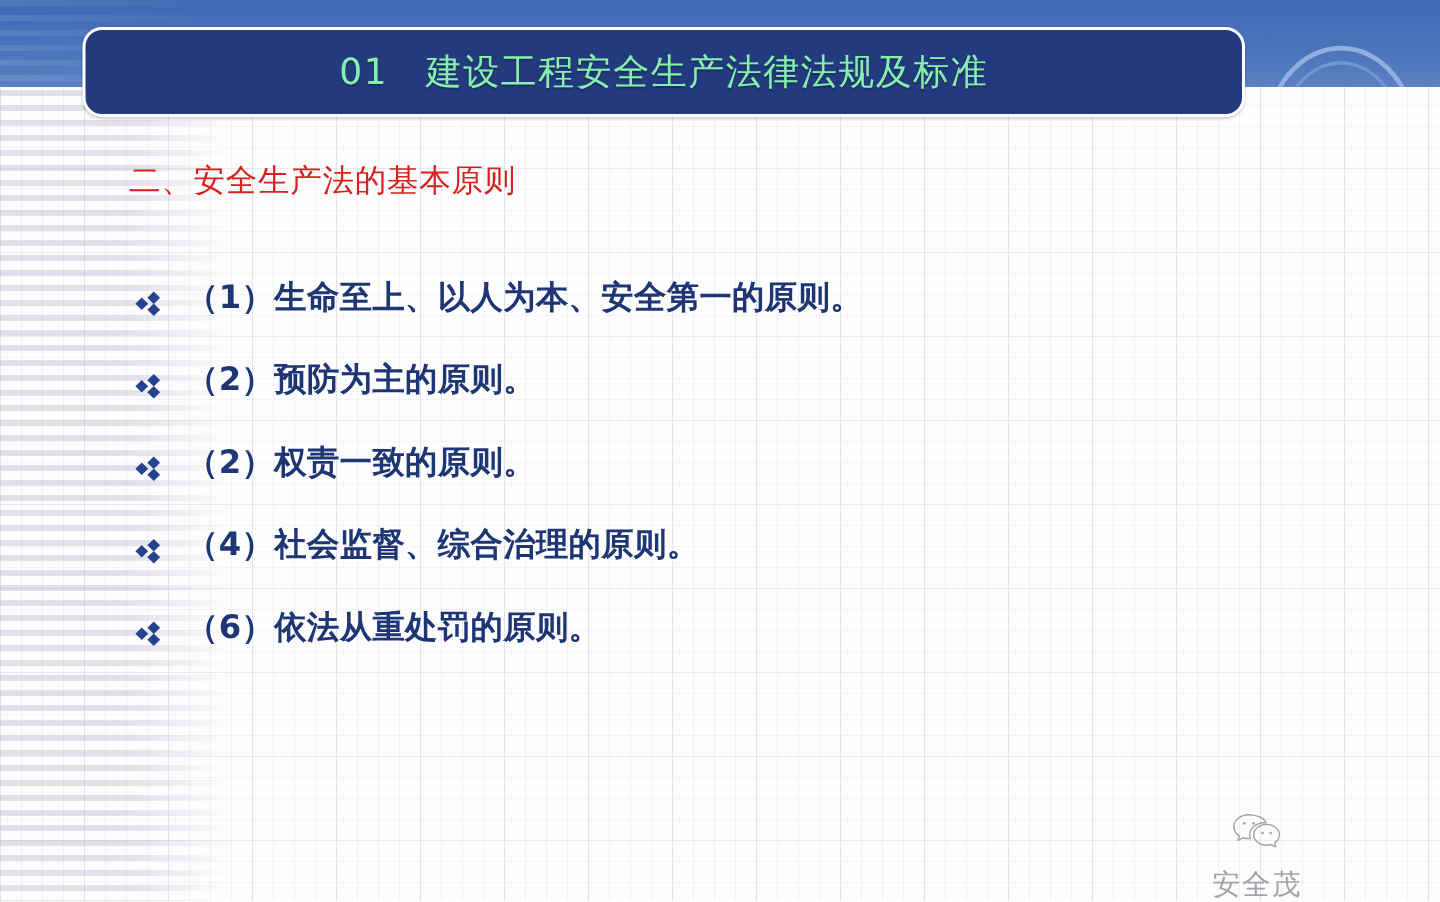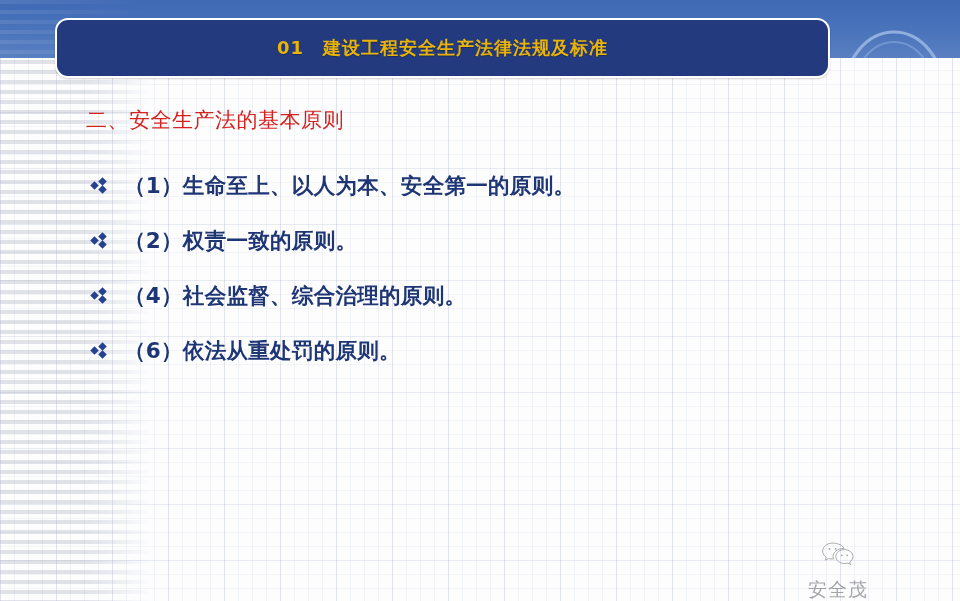--- a/index.html
+++ b/index.html
@@ -97,24 +97,24 @@
     background: #233b7e;
     border: 2px solid #ffffff;
     border-radius: 13px;
     box-sizing: border-box;
     display: flex;
     align-items: center;
     justify-content: center;
     box-shadow: 0 1px 2px rgba(0,0,0,0.18);
   }
   .title-text {
-    color: #eab308;
-    font-family: "DejaVu Sans", "Liberation Sans", sans-serif;
-    font-size: 18px;
-    font-weight: bold;
+    color: #86efac;
+    font-family: "DejaVu Sans", "Liberation Sans", sans-serif;
+    font-size: 24px;
+    font-weight: normal;
     letter-spacing: 1px;
     white-space: pre;
     text-shadow: 0 1px 1px rgba(0,0,0,0.25);
   }
 
   
   .body-area {
     position: absolute;
     left: 0;
     top: 90px;
@@ -133,21 +133,21 @@
   }
 
   .bullet-list {
     position: absolute;
     left: 90px;
     top: 68px;
     width: 830px;
   }
   .bullet-row {
     display: flex;
-    align-items: center;
+    align-items: flex-end;
     height: 55px;
   }
   .bullet-mark {
     width: 34px;
     flex: 0 0 34px;
     color: #26418f;
     font-size: 20px;
     line-height: 28px;
     text-align: left;
     position: relative;
@@ -223,20 +223,30 @@
           <svg class="bullet-diamonds" width="20" height="20" viewBox="0 0 20 20">
             <rect x="1.5" y="5.5" width="6" height="6" transform="rotate(45 4.5 8.5)" fill="#26418f"></rect>
             <rect x="9.5" y="1.5" width="6" height="6" transform="rotate(45 12.5 4.5)" fill="#26418f"></rect>
             <rect x="9.5" y="9.5" width="6" height="6" transform="rotate(45 12.5 12.5)" fill="#26418f"></rect>
             <rect x="1.5" y="1.5" width="4" height="4" transform="rotate(45 3.5 3.5)" fill="#26418f" opacity="0"></rect>
           </svg>
         </span>
         <span class="bullet-label">（1）生命至上、以人为本、安全第一的原则。</span>
       </div>
 
+      <div class="bullet-row">
+        <span class="bullet-mark">
+          <svg class="bullet-diamonds" width="20" height="20" viewBox="0 0 20 20">
+            <rect x="1.5" y="5.5" width="6" height="6" transform="rotate(45 4.5 8.5)" fill="#26418f"></rect>
+            <rect x="9.5" y="1.5" width="6" height="6" transform="rotate(45 12.5 4.5)" fill="#26418f"></rect>
+            <rect x="9.5" y="9.5" width="6" height="6" transform="rotate(45 12.5 12.5)" fill="#26418f"></rect>
+          </svg>
+        </span>
+        <span class="bullet-label">（2）预防为主的原则。</span>
+      </div>
 
       <div class="bullet-row">
         <span class="bullet-mark">
           <svg class="bullet-diamonds" width="20" height="20" viewBox="0 0 20 20">
             <rect x="1.5" y="5.5" width="6" height="6" transform="rotate(45 4.5 8.5)" fill="#26418f"></rect>
             <rect x="9.5" y="1.5" width="6" height="6" transform="rotate(45 12.5 4.5)" fill="#26418f"></rect>
             <rect x="9.5" y="9.5" width="6" height="6" transform="rotate(45 12.5 12.5)" fill="#26418f"></rect>
           </svg>
         </span>
         <span class="bullet-label">（2）权责一致的原则。</span>

